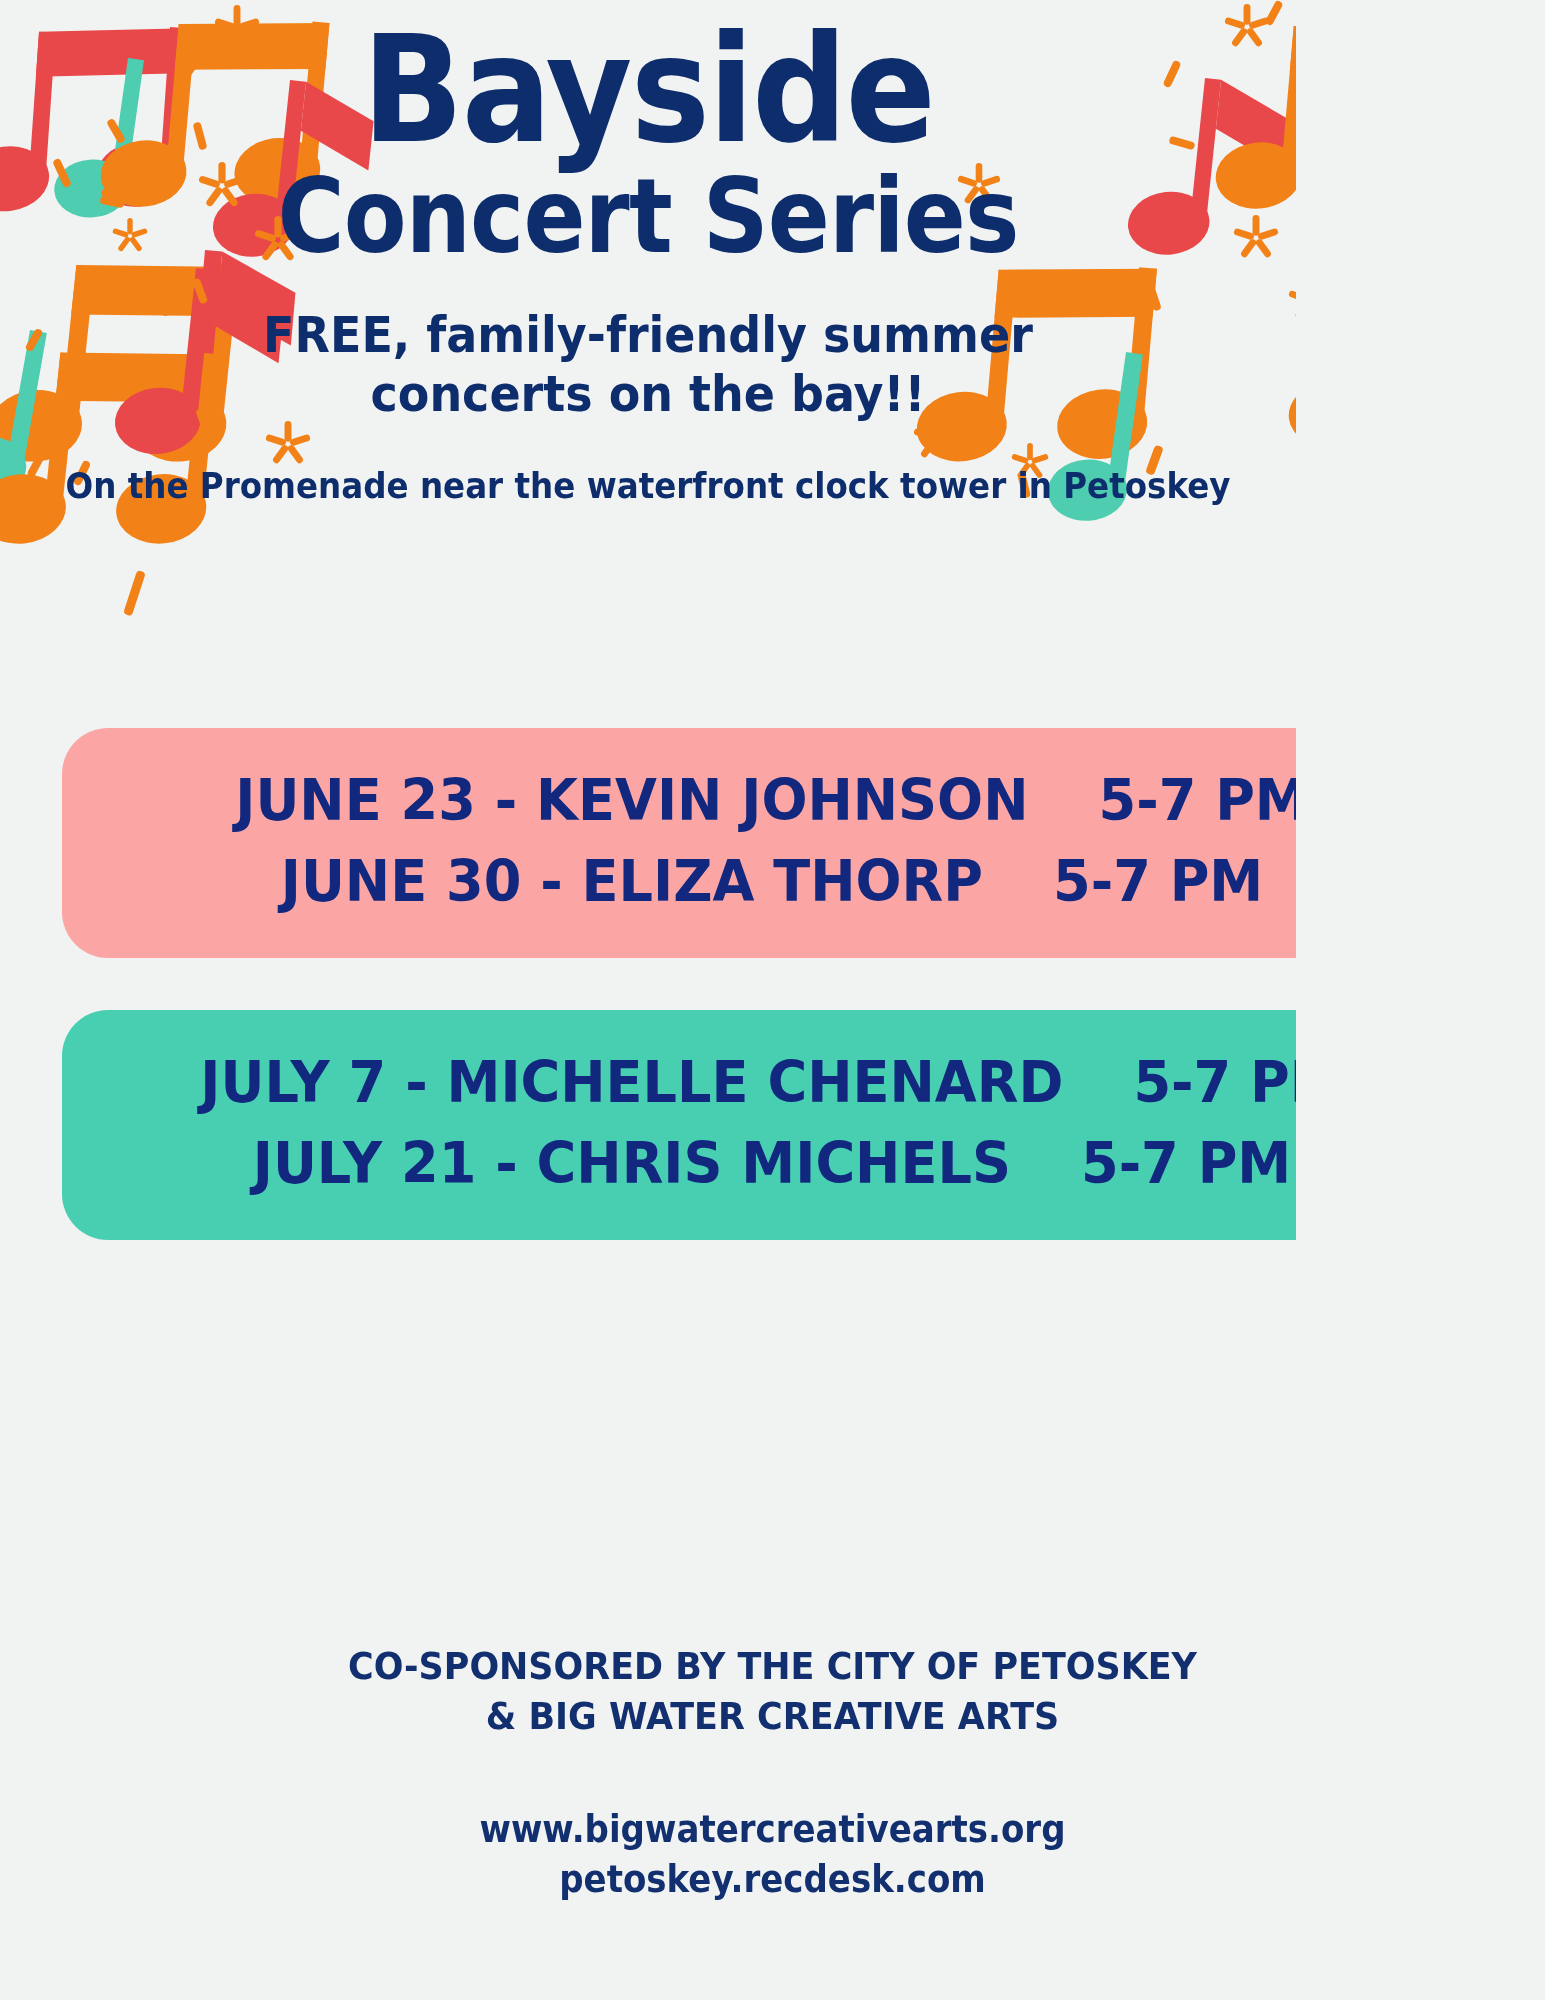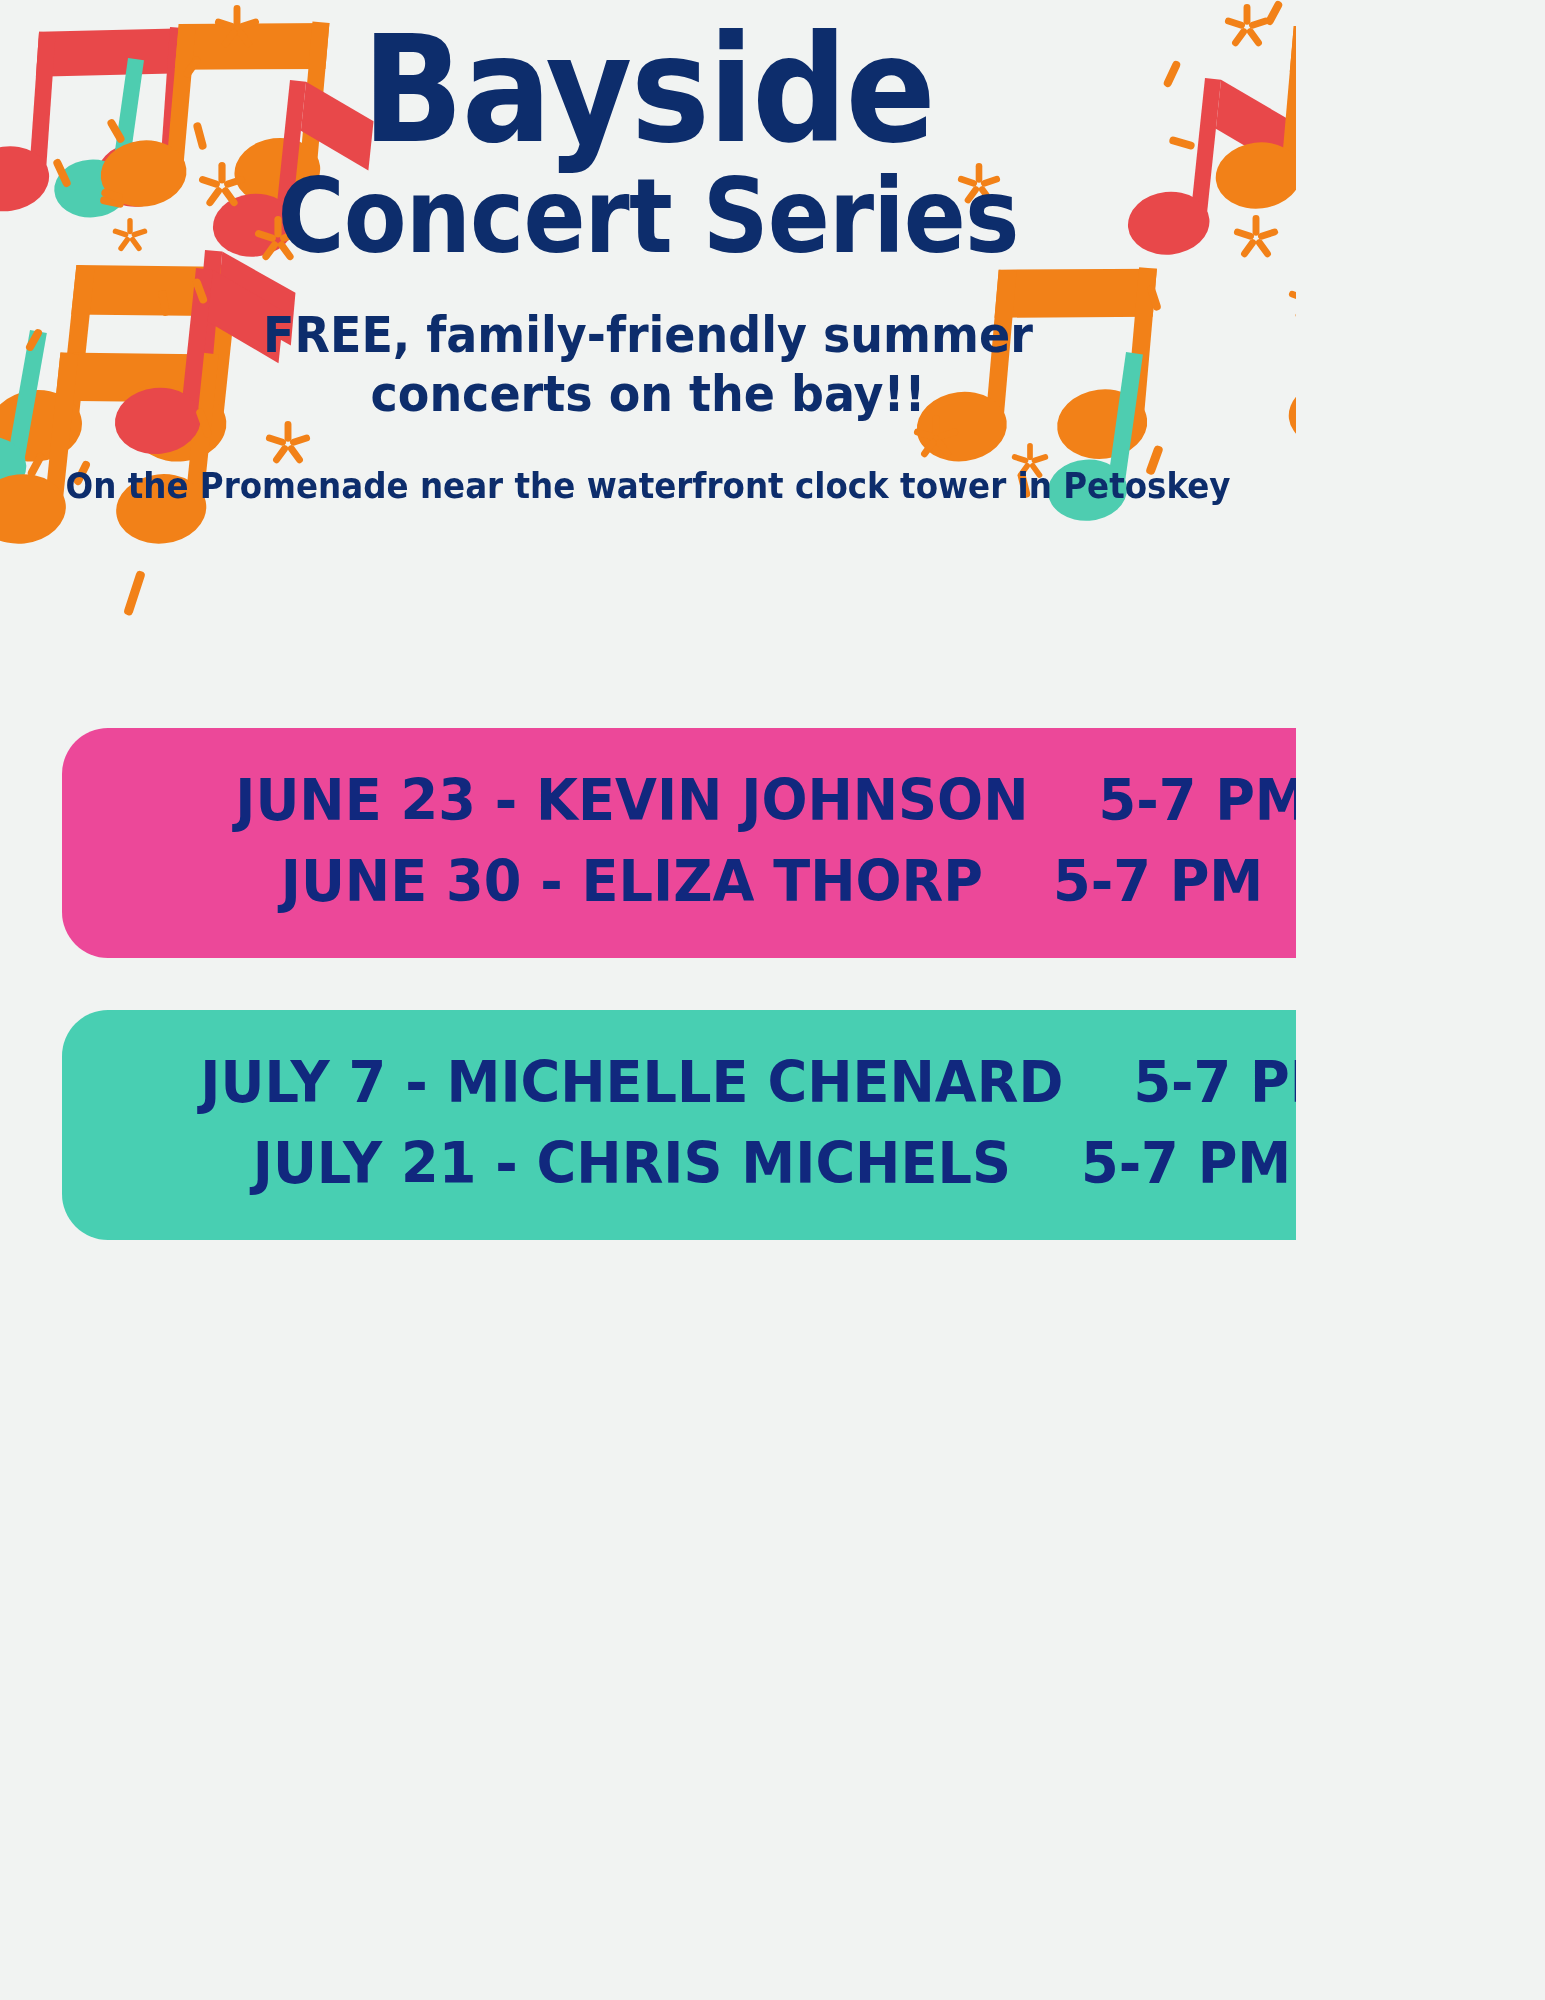--- a/index.html
+++ b/index.html
@@ -82,21 +82,21 @@
     left: 62px;
     width: 1420px;
     z-index: 5;
   }
   .sched-block {
     border-radius: 46px;
     padding: 32px 20px 36px 20px;
     margin-bottom: 52px;
     text-align: center;
   }
-  .sched-block.tan  { background: #ec4899; }
+  .sched-block.tan  { background: #fca5a5; }
   .sched-block.teal { background: #48cfb2; }
   .sched-line {
     font-family: "DejaVu Sans", sans-serif;
     font-weight: bold;
     font-size: 57px;
     line-height: 1.42;
     letter-spacing: 0px;
     color: #11287e;
     white-space: nowrap;
     transform: scaleX(0.95);
@@ -322,14 +322,28 @@
         <span>-</span>
         <span>CHRIS MICHELS</span>
         <span class="gap"></span>
         <span>5-7 PM</span>
       </div>
     </div>
 
 
   </div>
 
+  <div class="footer">
+
+    <div class="footer-text">
+      <div class="sponsor">
+        <div>CO-SPONSORED BY THE CITY OF PETOSKEY</div>
+        <div>&amp; BIG WATER CREATIVE ARTS</div>
+      </div>
+      <div class="urls">
+        <div>www.bigwatercreativearts.org</div>
+        <div>petoskey.recdesk.com</div>
+      </div>
+    </div>
+
+  </div>
 
 </div>
 
 </body></html>

